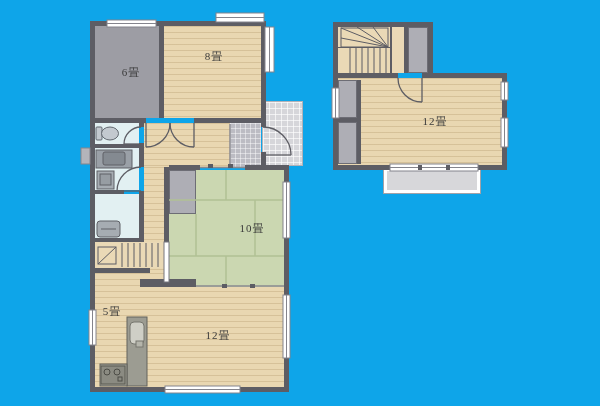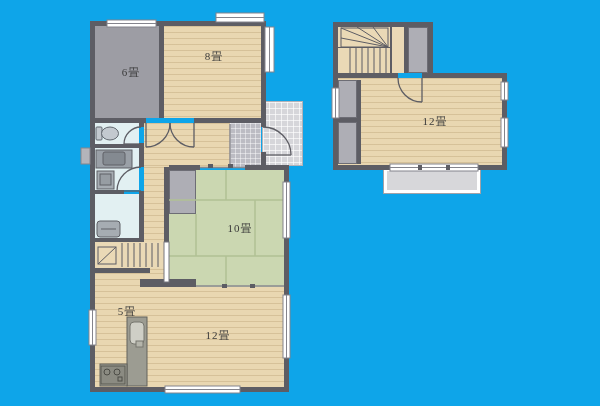--- a/index.html
+++ b/index.html
@@ -255,18 +255,18 @@
           <circle cx="107" cy="372" r="3" fill="none" stroke="#4c4c46"></circle>
           <circle cx="117" cy="372" r="3" fill="none" stroke="#4c4c46"></circle>
           <rect x="118" y="377" width="4" height="4" fill="none" stroke="#4c4c46"></rect>
         </g>
       </g>
     </g>
   </svg>
 
   <div class="roomlabel" style="left:131px;top:72px;">6畳</div>
   <div class="roomlabel" style="left:214px;top:56px;">8畳</div>
-  <div class="roomlabel" style="left:240px;top:228px;">10畳</div>
-  <div class="roomlabel" style="left:127px;top:311px;">5畳</div>
+  <div class="roomlabel" style="left:252px;top:228px;">10畳</div>
+  <div class="roomlabel" style="left:112px;top:311px;">5畳</div>
   <div class="roomlabel" style="left:218px;top:335px;">12畳</div>
   <div class="roomlabel" style="left:435px;top:121px;">12畳</div>
 
 </div>
 
 </body></html>

